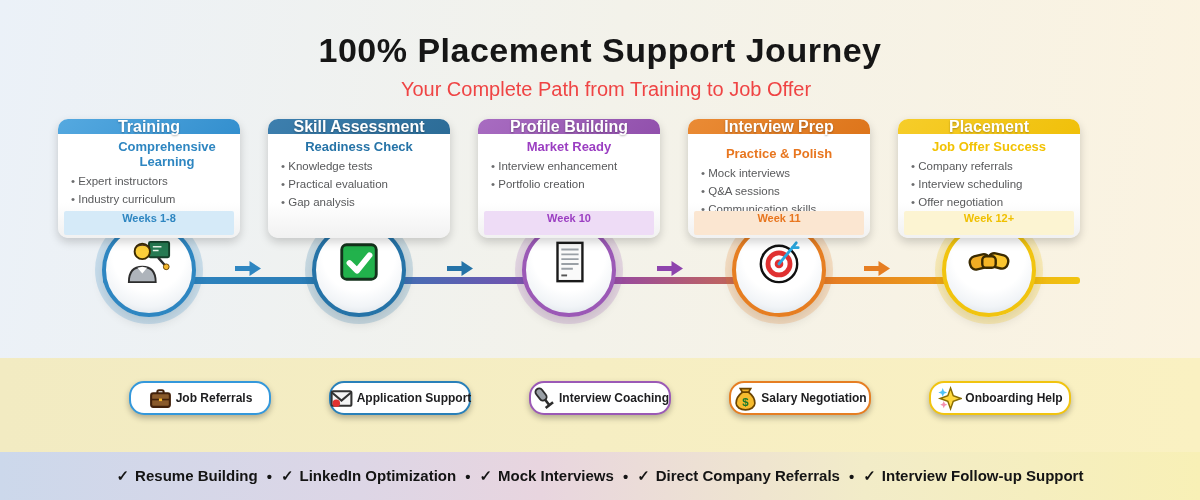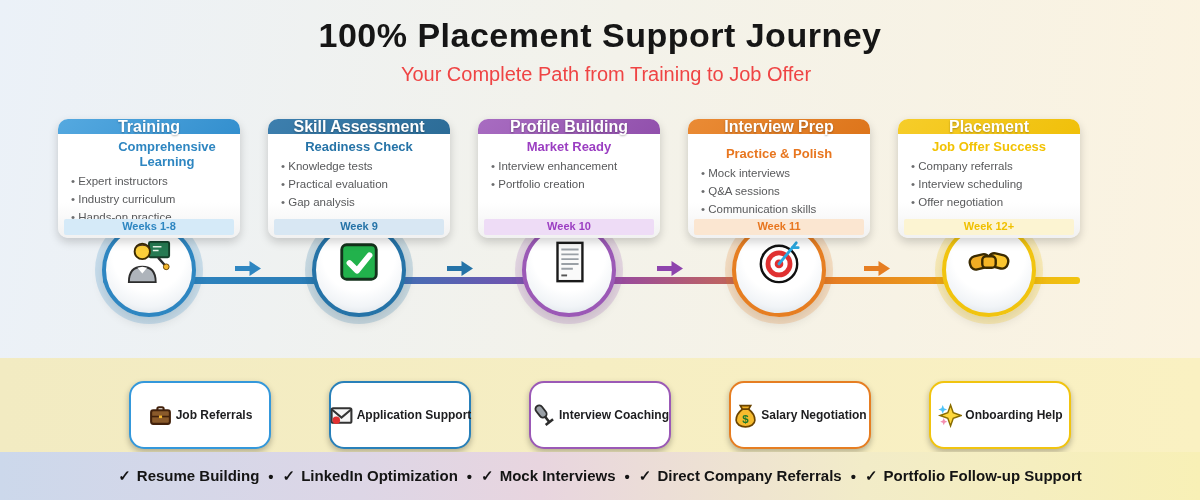--- a/index.html
+++ b/index.html
@@ -9,21 +9,21 @@
   
   .band-top { position:absolute; left:0; top:0; width:1200px; height:358px;
     background:linear-gradient(98deg,#ebf1f8 0%,#f3f2ea 50%,#fbf3e0 100%); }
   .band-mid { position:absolute; left:0; top:358px; width:1200px; height:94px;
     background:linear-gradient(90deg,#f2ebc2 0%,#f6eec3 50%,#faf1c2 100%); }
   .band-foot { position:absolute; left:0; top:452px; width:1200px; height:48px;
     background:linear-gradient(90deg,#ccd8eb 0%,#ddd6e6 30%,#e8d5df 45%,#f2ecc8 72%,#f8f0b6 100%);
     display:flex; align-items:center; justify-content:center; }
 
   
-  .title-wrap { position:absolute; left:0; top:16px; width:1200px; text-align:center; }
+  .title-wrap { position:absolute; left:0; top:31px; width:1200px; text-align:center; }
   .title { font-size:34px; font-weight:bold; color:#161616; letter-spacing:.5px; }
   .subtitle { margin-top:8px; font-size:20px; color:#ef4444;margin-left:12px; }
 
   
   .timeline { position:absolute; left:103px; top:277px; width:977px; height:7px; border-radius:3px;
     background:linear-gradient(90deg,#2e86c1 0%,#2b7cb6 24%,#8e44ad 50%,#e67e22 75%,#f1c40f 100%); }
   .flow-arrow { position:absolute; top:261px; width:26px; height:15px; }
   .flow-arrow svg { width:26px; height:15px; display:block; }
   .arr1{left:235px;color:#2e86c1;} .arr2{left:447px;color:#2573a7;}
   .arr3{left:657px;color:#8e44ad;} .arr4{left:864px;color:#e67e22;}
@@ -48,28 +48,28 @@
   .c1 .card-header{background:linear-gradient(135deg,#55a9e0,#338fce);}
   .c2 .card-header{background:linear-gradient(135deg,#3d7fae,#2c6c97);}
   .c3 .card-header{background:linear-gradient(135deg,#a86cc1,#9150ac);}
   .c4 .card-header{background:linear-gradient(135deg,#ea8b35,#dd751b);}
   .c5 .card-header{background:linear-gradient(135deg,#f6cd2a,#f0c00a);}
   .card-sub { margin-top:5px; text-align:center; font-weight:bold; font-size:13px; }
   .c1 .card-sub{color:#2e86c1;padding-left:36px;} .c2 .card-sub{color:#2573a7;} .c3 .card-sub{color:#9b3ec2;}
   .c4 .card-sub{color:#e8761f;margin-top:12px;} .c5 .card-sub{color:#f2c203;}
   .card-bullets { margin:4px 0 0 13px; font-size:11.5px; color:#58595b; line-height:1.55; }
   .bullet::before { content:"• "; color:#6b6c6e; }
-  .card-week { position:absolute; left:6px; right:6px; bottom:3px; height:16px; line-height:15px;
+  .card-week { position:absolute; left:6px; right:6px; bottom:3px; height:24px; line-height:15px;
     font-size:11px; font-weight:bold; text-align:center; border-radius:2px; }
   .c1 .card-week{background:#d5eaf8;color:#2e86c1;} .c2 .card-week{background:#d8e7f3;color:#2573a7;}
   .c3 .card-week{background:#eedcf6;color:#9b3ec2;} .c4 .card-week{background:#fbe6d1;color:#e8761f;}
   .c5 .card-week{background:#fcf4d2;color:#f0c000;}
 
   
-  .pill { position:absolute; top:381px; width:142px; height:68px; background:#fff; border-radius:15px;
+  .pill { position:absolute; top:381px; width:142px; height:34px; background:#fff; border-radius:15px;
     border:2.5px solid; box-shadow:0 3px 6px rgba(0,0,0,.28); display:flex; align-items:center;
     justify-content:center; gap:3px; font-size:12px; font-weight:bold; color:#1d1d1f; white-space:nowrap; cursor:pointer; }
   .pill svg { width:25px; height:25px; flex:0 0 auto; }
   .p1{left:129px;border-color:#3498db;} .p2{left:329px;border-color:#2980b9;}
   .p3{left:529px;border-color:#9b59b6;} .p4{left:729px;border-color:#e67e22;}
   .p5{left:929px;border-color:#f1c40f;}
 
   
   .foot-line { display:flex; align-items:center; gap:9px; font-size:15px; font-weight:bold; color:#141414; }
   .foot-item { display:flex; gap:6px; }
@@ -165,21 +165,20 @@
     <div class="card-week">Weeks 1-8</div>
   </div>
   <div class="card c2">
     <div class="card-header">Skill Assessment</div>
     <div class="card-sub">Readiness Check</div>
     <div class="card-bullets">
       <div class="bullet">Knowledge tests</div>
       <div class="bullet">Practical evaluation</div>
       <div class="bullet">Gap analysis</div>
     </div>
-    <div class="card-week">Week 9</div>
   </div>
   <div class="card c3">
     <div class="card-header">Profile Building</div>
     <div class="card-sub">Market Ready</div>
     <div class="card-bullets">
       <div class="bullet">Interview enhancement</div>
       <div class="bullet">Portfolio creation</div>
     </div>
     <div class="card-week">Week 10</div>
   </div>
@@ -265,17 +264,17 @@
         <span>Mock Interviews</span>
       </span>
       <span class="sep">•</span>
       <span class="foot-item">
         <span>✓</span>
         <span>Direct Company Referrals</span>
       </span>
       <span class="sep">•</span>
       <span class="foot-item">
         <span>✓</span>
-        <span>Portfolio Follow-up Support</span>
+        <span>Interview Follow-up Support</span>
       </span>
     </div>
   </div>
 </div>
 
 </body></html>

